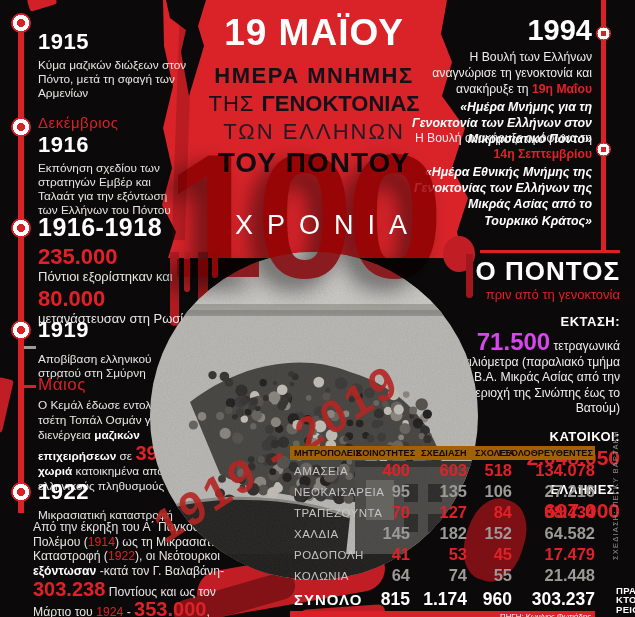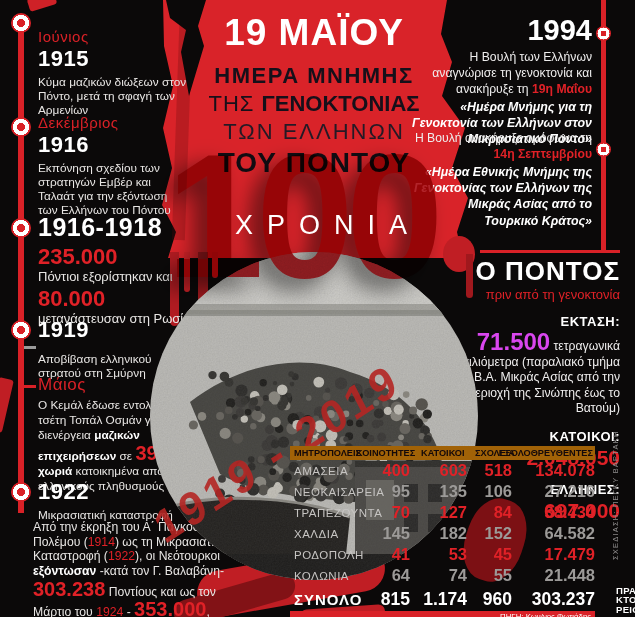--- a/index.html
+++ b/index.html
@@ -377,21 +377,20 @@
   <div class="abs tl-line"></div>
   <div class="abs dot" style="left:11px;top:13px;"></div>
   <div class="abs dot" style="left:11px;top:117px;"></div>
   <div class="abs dot" style="left:11px;top:218px;"></div>
   <div class="abs dot" style="left:11px;top:320px;"></div>
   <div class="abs dot" style="left:11px;top:482px;"></div>
   <div class="abs dash" style="left:24px;top:346px;width:12px;background:#9a9a9a;"></div>
   <div class="abs dash" style="left:24px;top:385px;width:12px;background:#d92127;"></div>
 
   <div class="abs tl-item" style="top:28px;">
-    <div class="tl-month">Ιούνιος</div>
     <div class="tl-year">1915</div>
     <div class="tl-body">Κύμα μαζικών διώξεων στον Πόντο, μετά τη σφαγή των Αρμενίων</div>
   </div>
 
   <div class="abs tl-item" style="top:114px;">
     <div class="tl-month">Δεκέμβριος</div>
     <div class="tl-year">1916</div>
     <div class="tl-body" style="width:140px;">Εκπόνηση σχεδίου των στρατηγών Εμβέρ και Ταλαάτ για την εξόντωση των Ελλήνων του Πόντου</div>
   </div>
 
@@ -456,21 +455,21 @@
     <div class="plabel">ΚΑΤΟΙΚΟΙ:</div>
     <div class="pnum-big">2.048.050</div>
     <div class="plabel">ΕΛΛΗΝΕΣ:</div>
     <div class="pnum-big">697.000</div>
   </div>
 
   <div class="abs table">
     <div class="thead">
       <span style="left:4px;">ΜΗΤΡΟΠΟΛΕΙΣ</span>
       <span style="left:66px;">ΚΟΙΝΟΤΗΤΕΣ</span>
-      <span style="left:131px;">ΚΑΤΟΙΚΟΙ</span>
+      <span style="left:131px;">ΣΧΕΔΙΑΣΗ</span>
       <span style="left:185px;">ΣΧΟΛΕΙΑ</span>
       <span style="right:2px;">ΕΞΟΛΟΘΡΕΥΘΕΝΤΕΣ</span>
     </div>
     <div class="trow red">
       <span class="lbl">ΑΜΑΣΕΙΑ</span>
       <span class="v v1">400</span>
       <span class="v v2">603</span>
       <span class="v v3">518</span>
       <span class="v v4">134.078</span>
     </div>

